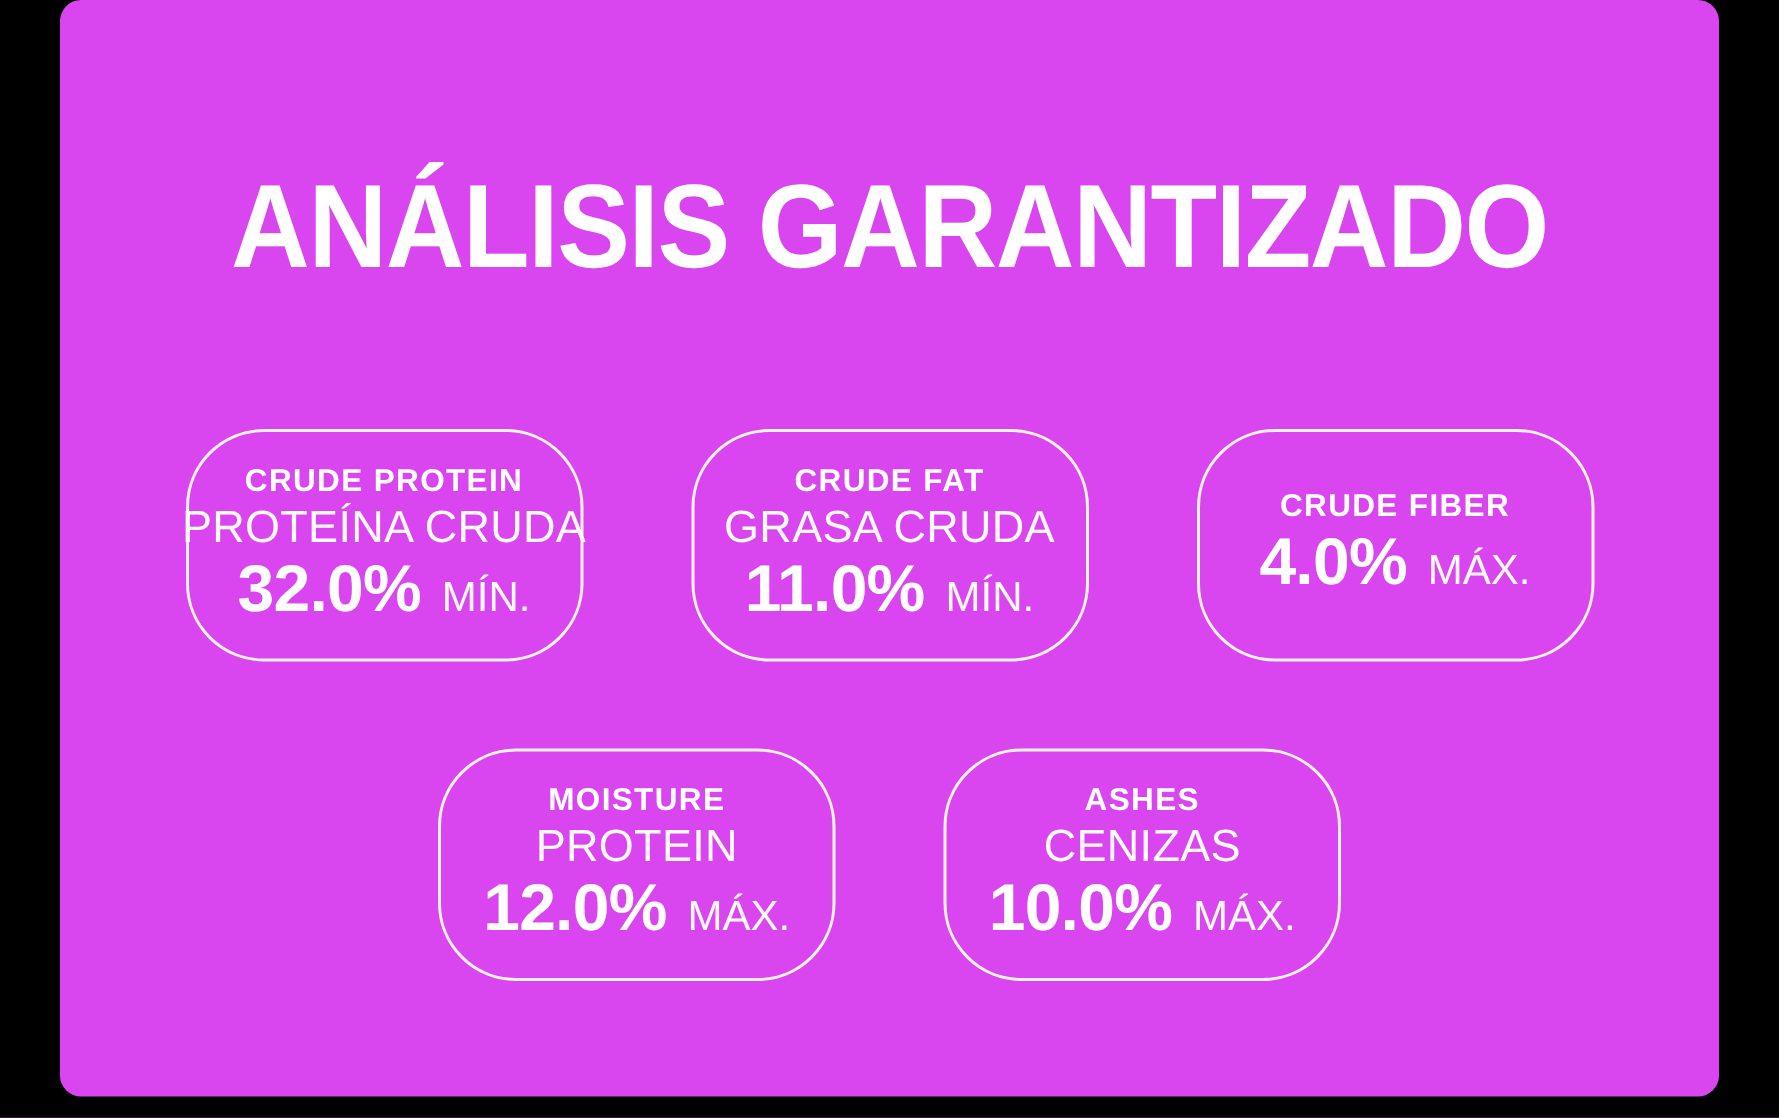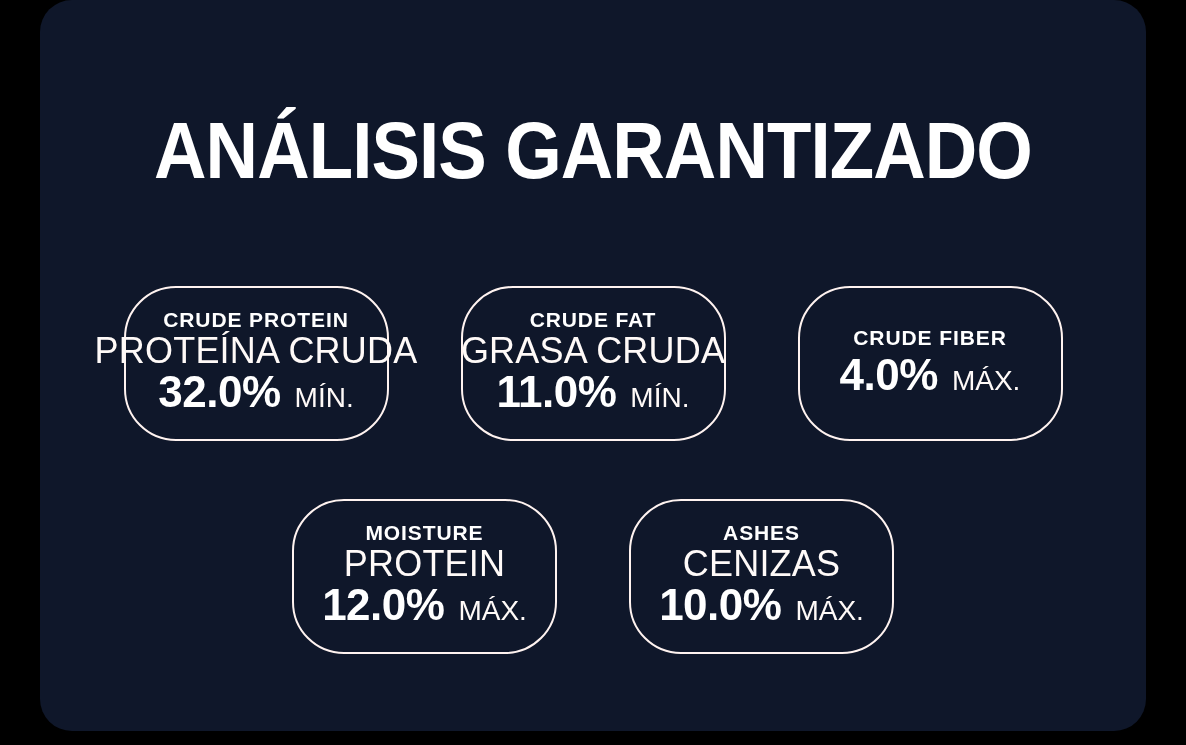--- a/index.html
+++ b/index.html
@@ -13,22 +13,22 @@
     font-family: "Liberation Sans", "DejaVu Sans", sans-serif;
     overflow: hidden;
   }
 
   #panel {
     position: absolute;
     left: 40px;
     top: 0px;
     width: 1106px;
     height: 731px;
-    background: #0f172a;
-    border-radius: 32px;
+    background: #d946ef;
+    border-radius: 14px;
     box-sizing: border-box;
   }
 
   #title {
     position: absolute;
     left: 0;
     top: 108px;
     width: 100%;
     text-align: center;
     color: #FFFFFF;
@@ -68,21 +68,21 @@
   .pill-label-en {
     font-size: 21px;
     font-weight: 700;
     letter-spacing: 0.9px;
     line-height: 25px;
     white-space: nowrap;
     margin-bottom: 1px;
   }
 
   .pill-label-es {
-    font-size: 36px;
+    font-size: 30px;
     font-weight: 400;
     letter-spacing: 0.2px;
     line-height: 35px;
     white-space: nowrap;
     color: #FFFAF8;
   }
 
   .pill-value-line {
     display: flex;
     align-items: baseline;

